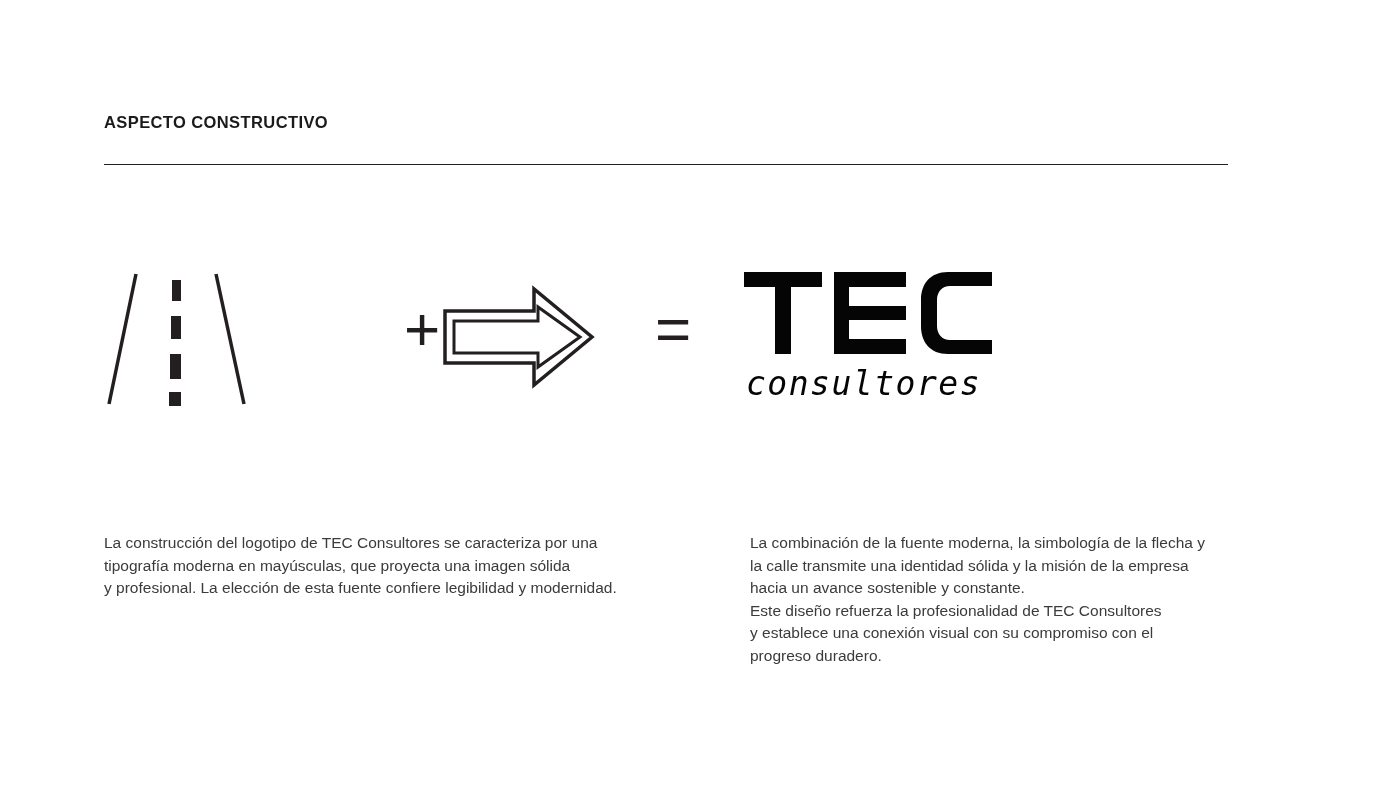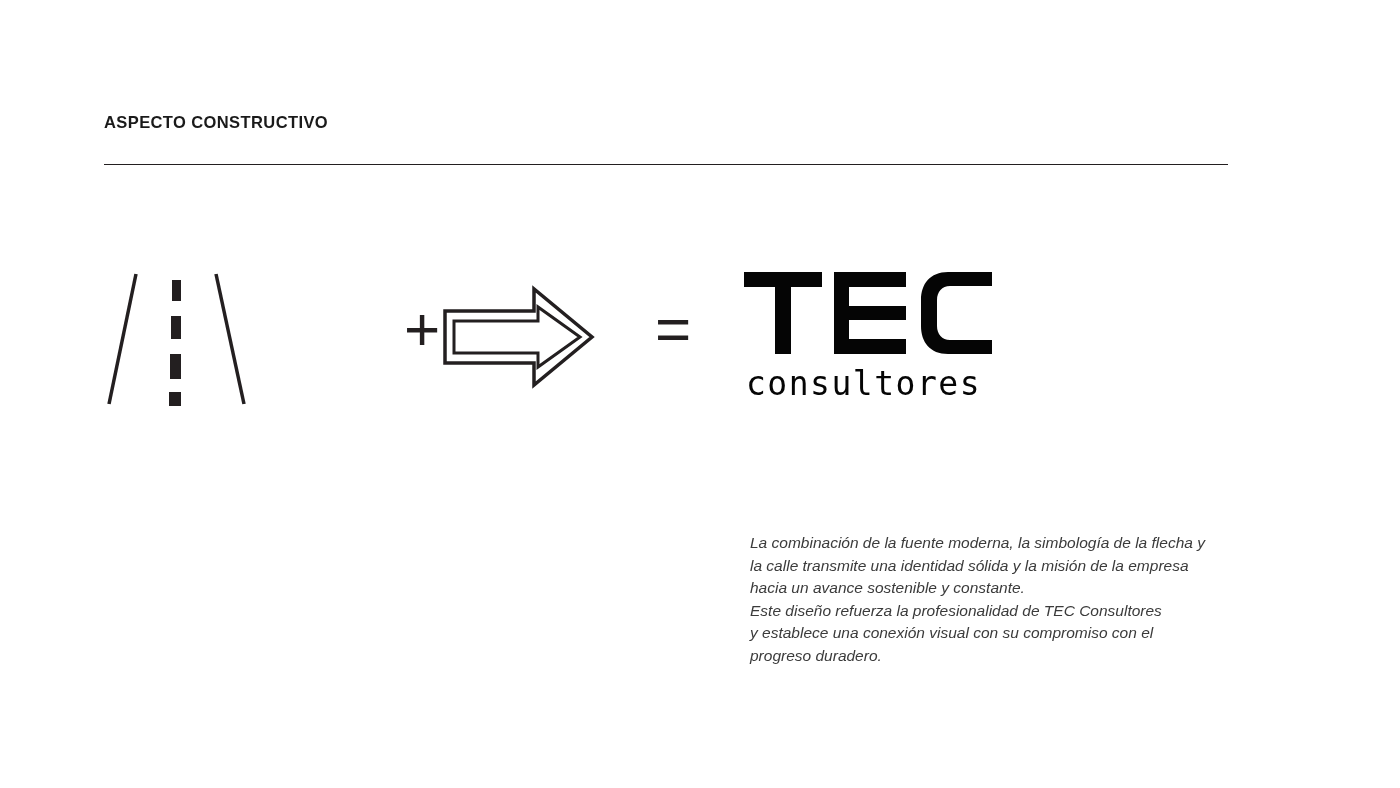--- a/index.html
+++ b/index.html
@@ -77,20 +77,21 @@
     line-height: 62px;
     font-weight: 300;
     color: #231f20;
   }
   .logo-block {
     position: absolute;
     left: 640px;
     top: 20px;
     width: 260px;
     height: 150px;
+    font-style: italic;
   }
   .logo-mark {
     position: absolute;
     left: 0;
     top: 0;
     width: 250px;
     height: 82px;
   }
   .logo-word {
     position: absolute;
@@ -107,21 +108,20 @@
     line-height: 22.6px;
     color: #3b3b3b;
   }
   .col-left {
     left: 88px;
     width: 600px;
   }
   .col-right {
     left: 734px;
     width: 520px;
-    font-style: italic;
   }
   .col p {
     margin: 0 0 22px 0;
     white-space: pre-line;
   }
   .col p:last-child { margin-bottom: 0; }
 </style>
 </head>
 <body>
 
@@ -183,20 +183,23 @@
       <div class="logo-word">
         <svg width="250" height="40" viewBox="0 0 250 40" xmlns="http://www.w3.org/2000/svg">
           <text x="0" y="30" font-family="'DejaVu Sans Mono', monospace" font-size="33" letter-spacing="1.5" fill="#050505">consultores</text>
         </svg>
       </div>
     </div>
 
   </div>
 
   <div class="col col-left">
+    <p>La construcción del logotipo de TEC Consultores se caracteriza por una
+tipografía moderna en mayúsculas, que proyecta una imagen sólida
+y profesional. La elección de esta fuente confiere legibilidad y modernidad.</p>
   </div>
 
   <div class="col col-right">
     <p>La combinación de la fuente moderna, la simbología de la flecha y
 la calle transmite una identidad sólida y la misión de la empresa
 hacia un avance sostenible y constante.
 Este diseño refuerza la profesionalidad de TEC Consultores
 y establece una conexión visual con su compromiso con el
 progreso duradero.</p>
   </div>

